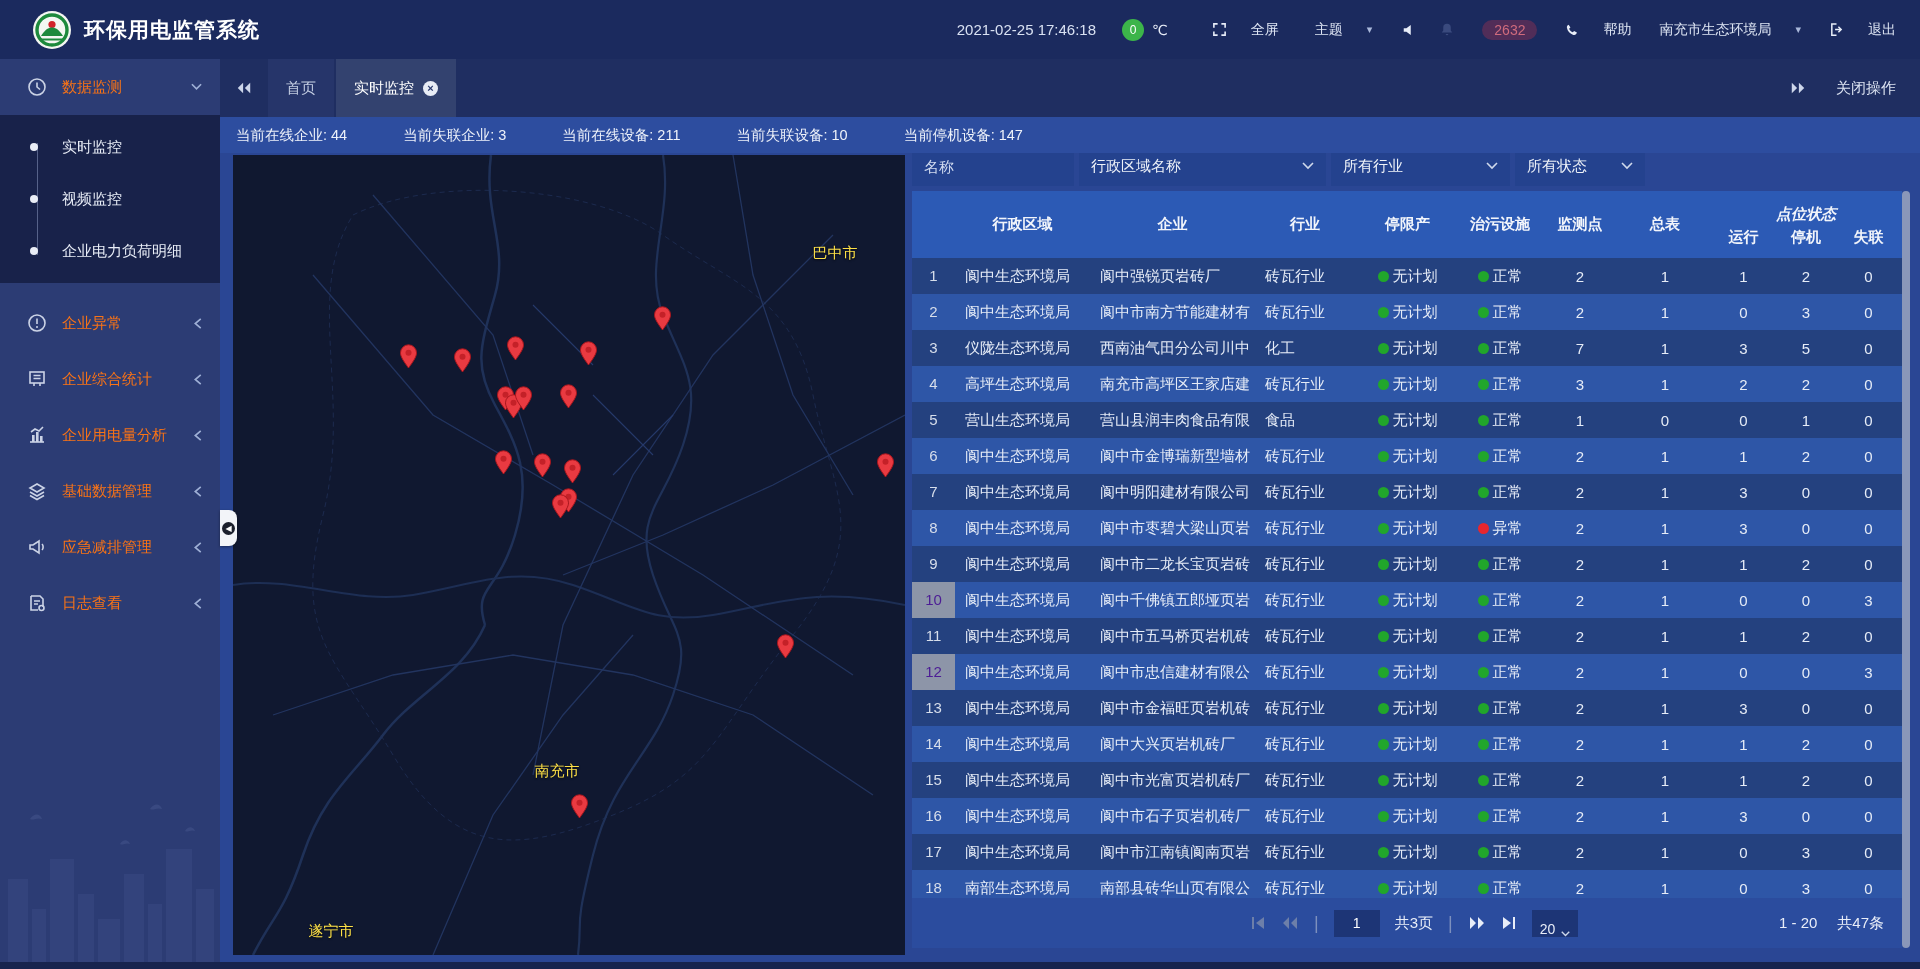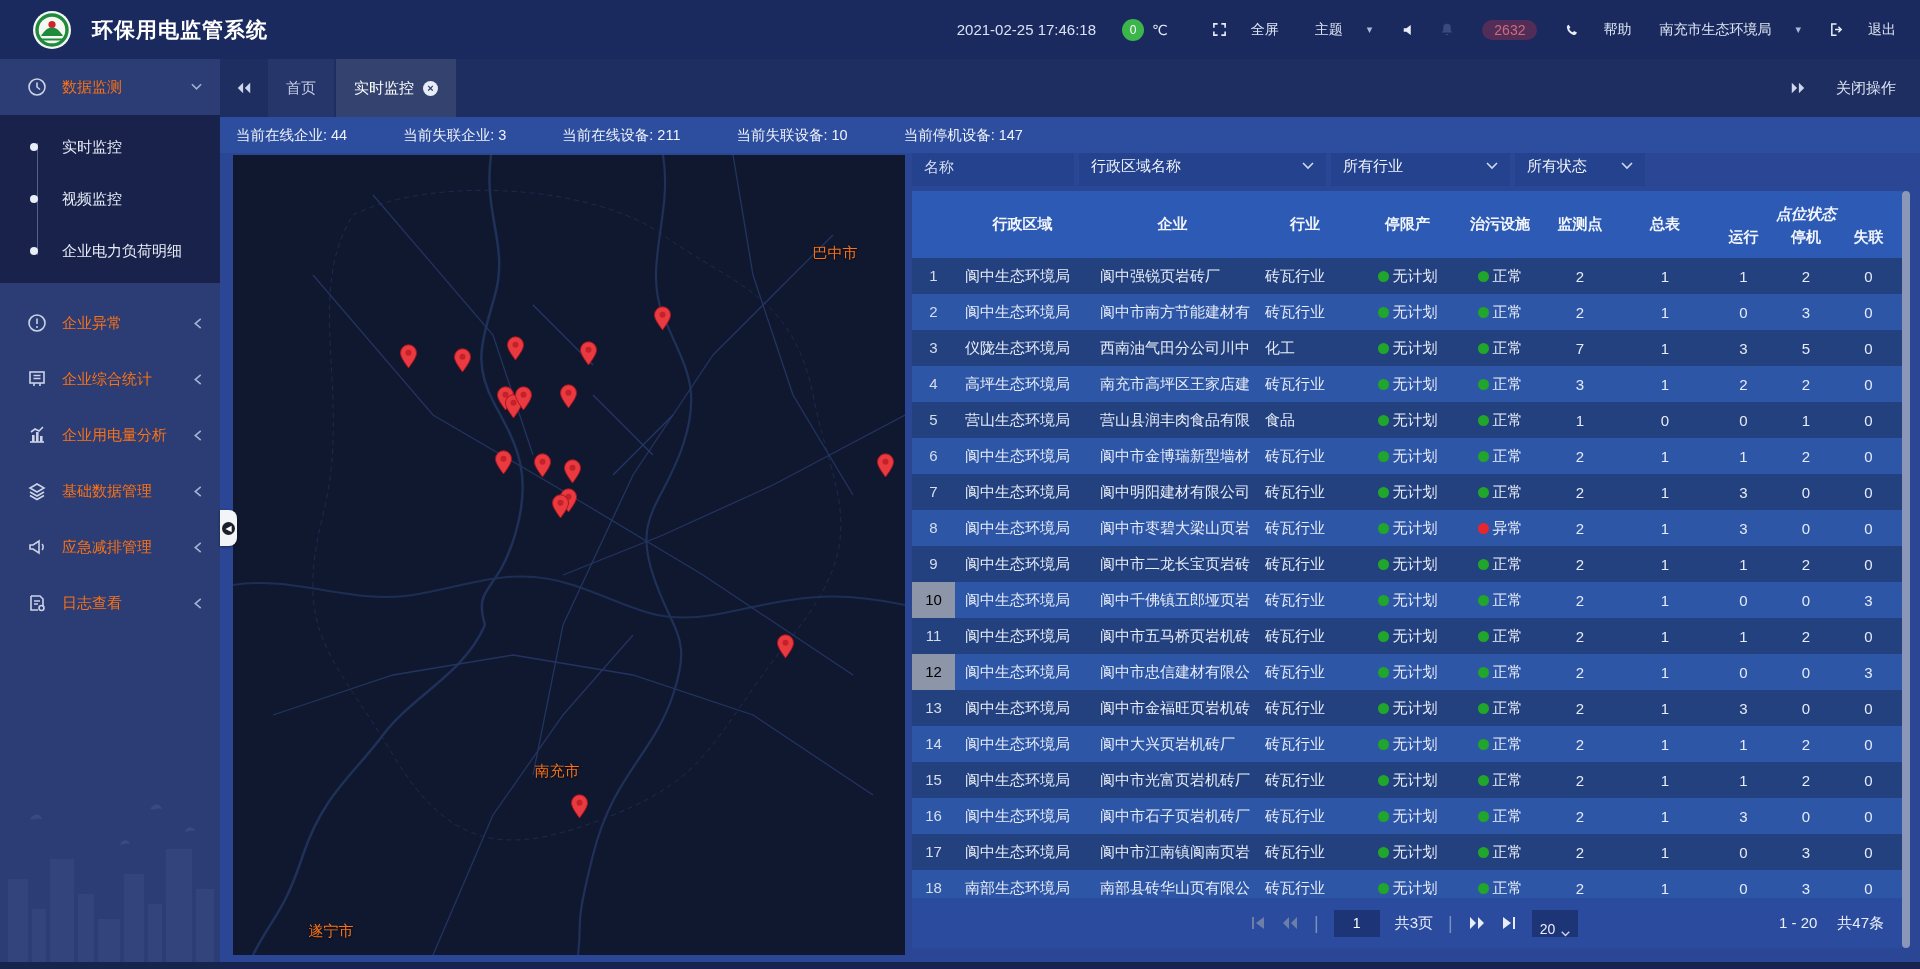--- a/index.html
+++ b/index.html
@@ -2,21 +2,21 @@
 <html><head>
 <meta charset="utf-8">
 <style>
   html,body{margin:0;padding:0;background:#1b2a5e;}
   *{box-sizing:border-box;font-family:"Liberation Sans","DejaVu Sans",sans-serif;}
   .page{position:relative;width:1920px;height:969px;overflow:hidden;background:#2a4694;}
 
   
   .topbar{position:absolute;left:0;top:0;width:1920px;height:59px;background:#1b2a5e;display:flex;align-items:center;z-index:30;}
   .logo{width:40px;height:40px;margin-left:32px;flex:0 0 auto;}
-  .app-title{color:#fff;font-size:21px;font-weight:bold;margin-left:20px;letter-spacing:1px;}
+  .app-title{color:#fff;font-size:21px;font-weight:bold;margin-left:12px;letter-spacing:1px;}
   .top-right{margin-left:auto;display:flex;align-items:center;color:#d6deef;font-size:14px;padding-right:24px;}
   .datetime{font-size:15px;color:#d9e1f2;}
   .temp{display:flex;align-items:center;margin-left:26px;}
   .temp-badge{width:22px;height:22px;border-radius:50%;background:#3cb54a;color:#fff;font-size:12px;display:flex;align-items:center;justify-content:center;}
   .temp-unit{margin-left:8px;color:#e8edf8;font-size:14px;}
   .tb-item{display:flex;align-items:center;gap:24px;cursor:pointer;white-space:nowrap;color:#dfe6f4;}
   .tb-item svg{display:block;}
   .caret{font-size:11px;color:#aab8da;}
   .bell-badge{background:rgba(170,50,80,.38);color:#cf6b7d;border-radius:10px;padding:2px 12px;font-size:14px;margin-left:4px;}
 
@@ -40,21 +40,21 @@
   .tab-close{width:15px;height:15px;border-radius:50%;background:#e9edf6;color:#2a3a6e;font-size:11px;line-height:15px;text-align:center;font-weight:bold;}
   .tab-ops{margin-left:auto;display:flex;align-items:center;gap:30px;padding-right:24px;color:#dde4f2;font-size:15px;}
 
   
   .statsbar{position:absolute;left:220px;top:117px;right:0;height:36px;background:#2d4d9f;display:flex;align-items:center;padding-left:16px;z-index:9;}
   .stat{color:#eef2fa;font-size:14.5px;margin-right:56px;white-space:nowrap;}
 
   
   .map{position:absolute;left:233px;top:155px;width:672px;height:800px;background:#101830;overflow:hidden;}
   .map svg.roads{position:absolute;left:0;top:0;}
-  .city{position:absolute;color:#f97316;font-size:15px;text-shadow:0 1px 2px #05080f;transform:translate(-50%,-50%);white-space:nowrap;}
+  .city{position:absolute;color:#fde047;font-size:15px;text-shadow:0 1px 2px #05080f;transform:translate(-50%,-50%);white-space:nowrap;}
   .pin{position:absolute;width:19px;height:25px;margin-left:-9px;margin-top:-24px;cursor:pointer;}
   .collapse-handle{position:absolute;left:220px;top:510px;width:17px;height:36px;background:#f2f4f8;border-radius:0 8px 8px 0;display:flex;align-items:center;justify-content:center;cursor:pointer;z-index:25;box-shadow:0 1px 3px rgba(0,0,0,.4);}
   .collapse-handle .ball{width:13px;height:13px;border-radius:50%;background:#1b1f2c;color:#fff;font-size:8px;display:flex;align-items:center;justify-content:center;}
 
   
   .filter{position:absolute;top:146px;height:40px;background:#24428e;color:#eef2f8;font-size:15px;z-index:5;}
   .filter input{width:100%;height:100%;background:transparent;border:none;outline:none;color:#7dd3fc;font-size:15px;padding:0 12px;}
   .filter input::placeholder{color:#d2dcf0;opacity:1;}
   .filter.select{display:flex;align-items:center;justify-content:space-between;padding:0 12px;cursor:pointer;}
 
@@ -64,21 +64,21 @@
   .th{grid-row:1/3;display:flex;align-items:center;justify-content:center;}
   .th-group{grid-column:9/12;grid-row:1;font-style:italic;display:flex;align-items:flex-end;justify-content:center;padding-bottom:1px;}
   .th-sub{grid-row:2;display:flex;align-items:flex-start;justify-content:center;padding-top:3px;}
   .tbody{position:absolute;left:912px;top:258px;width:990px;height:640px;overflow:hidden;z-index:5;}
   .tr{height:36px;align-items:center;font-size:15px;color:#e6ecf7;cursor:pointer;}
   .tr.odd{background:#24417f;}
   .tr.even{background:#2e56a7;}
   .td{text-align:center;overflow:hidden;white-space:nowrap;}
   .td.left{text-align:left;padding-left:10px;}
   .td.rownum{color:#d7deeb;height:36px;line-height:36px;}
-  .td.rownum.sel{background:#8d95a8;color:#000000;}
+  .td.rownum.sel{background:#8d95a8;color:#4c1d95;}
   .dot{display:inline-block;width:11px;height:11px;border-radius:50%;margin-right:4px;vertical-align:-1px;}
   .scroll-strip{position:absolute;left:1902px;top:191px;width:8px;height:757px;background:#8a97b9;border-radius:4px;z-index:6;}
 
   
   .pagination{position:absolute;left:912px;top:898px;width:990px;height:50px;background:#2b4c9e;display:flex;align-items:center;color:#e8edf8;font-size:15px;z-index:5;}
   .pg-left{display:flex;align-items:center;gap:15px;margin-left:338px;}
   .pg-btn{display:flex;align-items:center;cursor:pointer;}
   .pg-sep{color:#7d90bd;font-size:18px;}
   .pg-input{width:46px;height:27px;background:#1d3576;border:none;color:#fff;text-align:center;font-size:14px;outline:none;}
   .pg-select{height:27px;background:#1d3576;display:flex;align-items:flex-end;gap:6px;padding:0 8px;cursor:pointer;font-size:14px;}

